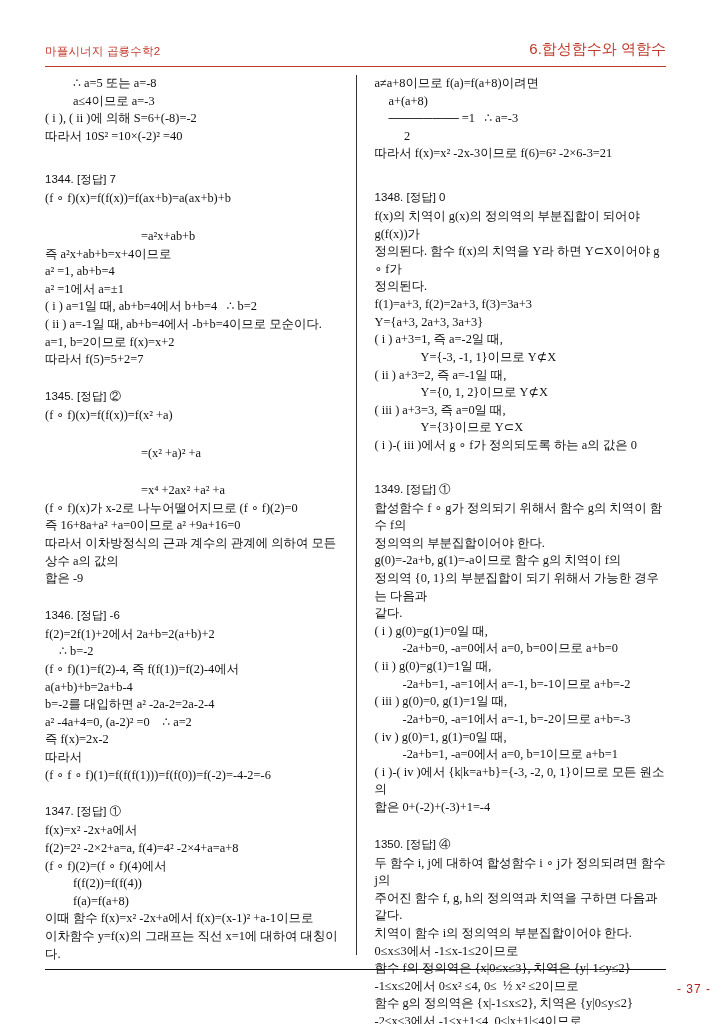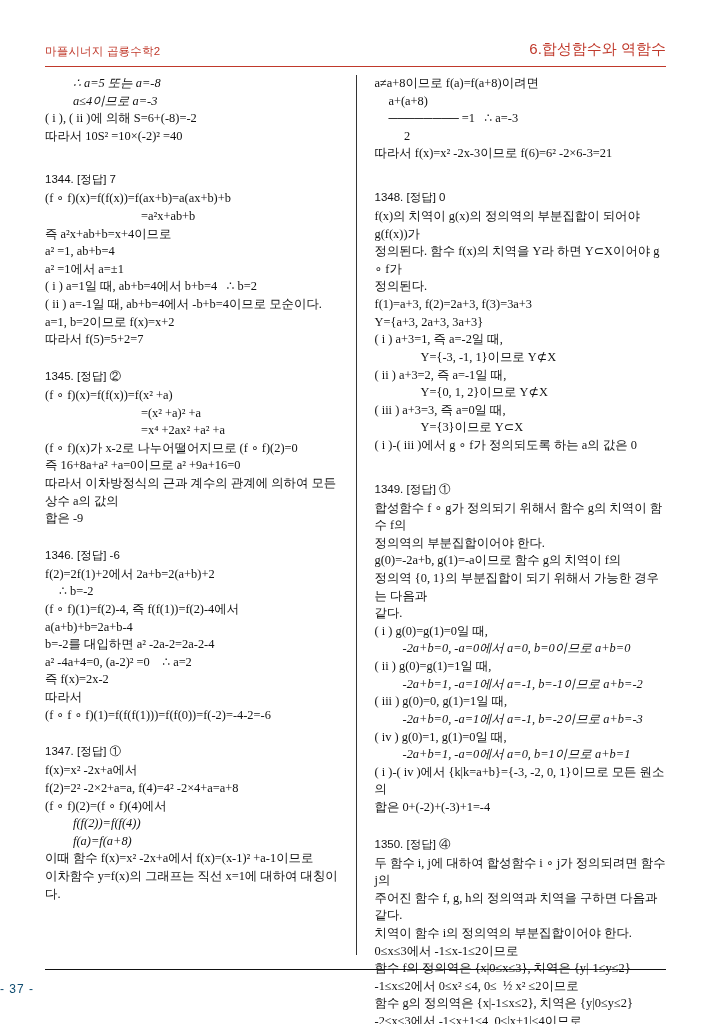--- a/index.html
+++ b/index.html
@@ -69,41 +69,41 @@
     font-size: 11.5px;
     font-weight: normal;
     margin-bottom: 3px;
   }
   .line {
     font-size: 12.4px;
     line-height: 1.42;
     white-space: pre-wrap;
   }
   .line.ind1 { padding-left: 14px; }
-  .line.ind2 { padding-left: 28px; font-style: italic; }
+  .line.ind2 { padding-left: 28px; }
   .line.ind3 { padding-left: 46px; }
-  .line.ind4 { padding-left: 96px; }
+  .line.ind4 { padding-left: 96px; margin-top: 20px; }
   .gap { height: 7px; }
   
   .rule-bottom {
     position: absolute;
     left: 45px;
     right: 45px;
     bottom: 54px;
     border-top: 1.6px solid #111111;
   }
   .footer {
     position: absolute;
     left: 0;
     right: 0;
     bottom: 28px;
-    text-align: left;
+    text-align: right;
     font-family: "Liberation Sans", sans-serif;
     font-size: 12px;
-    color: #0c4a6e;
+    color: #b91c1c;
     letter-spacing: 1px;
   }
 </style>
 </head>
 <body>
 
 <div class="page">
 
   <div class="header">
     <div class="left">마플시너지  곱룡수학2</div>

